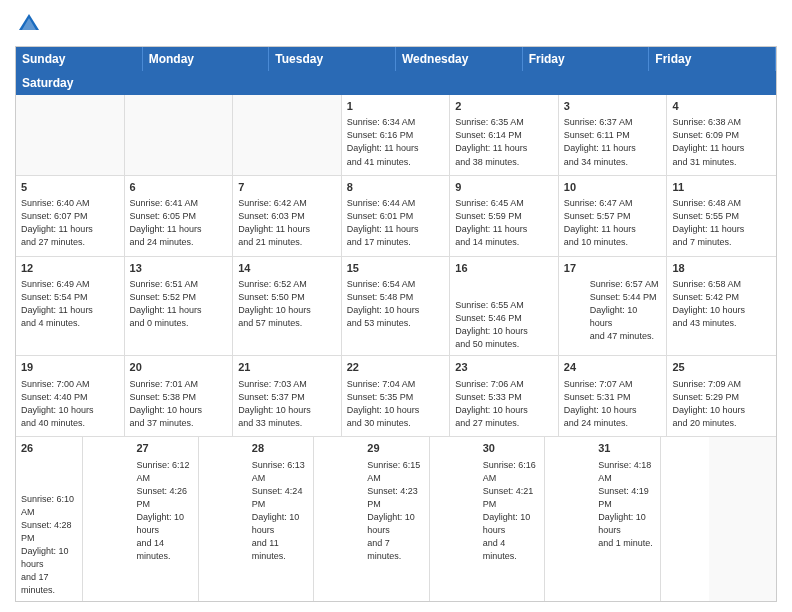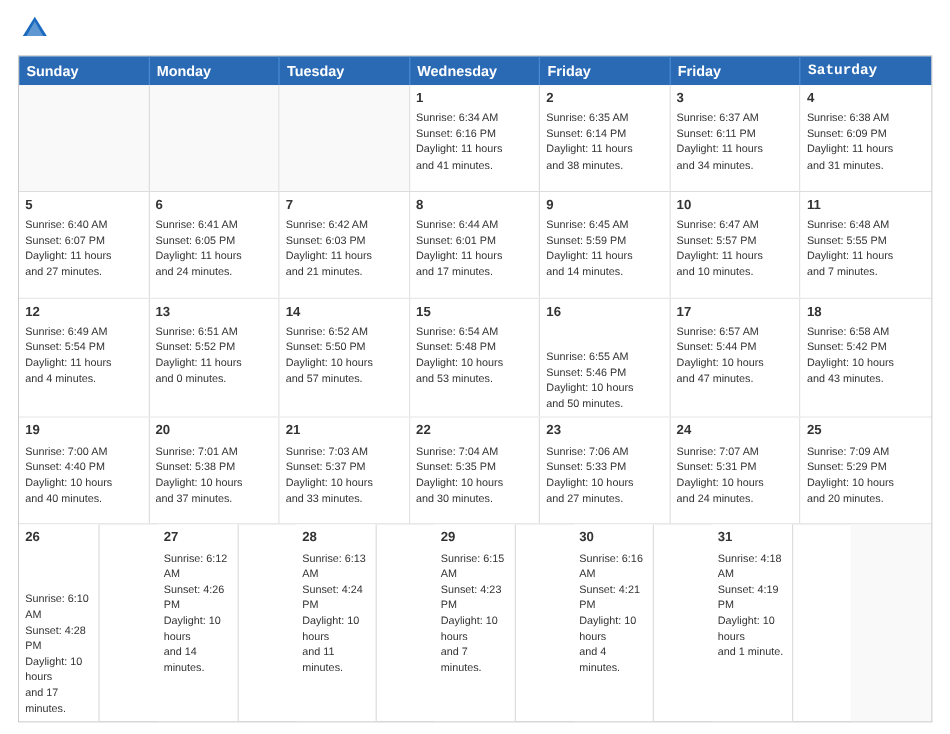--- a/index.html
+++ b/index.html
@@ -53,32 +53,32 @@
       color: #555;
     }
     .calendar {
       flex: 1;
       display: flex;
       flex-direction: column;
       border: 1px solid #ccc;
     }
     .cal-header {
       display: grid;
-      grid-template-columns: repeat(7, 1fr);
+      grid-template-columns: repeat(6, 1fr);
       background: #2a6ab5;
     }
     .cal-header-cell {
       color: #fff;
       font-size: 12px;
       font-weight: bold;
       padding: 5px 6px;
       text-align: left;
       border-right: 1px solid #4a8ad5;
     }
-    .cal-header-cell:last-child { border-right: none; font-family: Liberation Mono, monospace; }
+    .cal-header-cell:last-child { border-right: none; }
     .cal-body {
       flex: 1;
       display: flex;
       flex-direction: column;
     }
     .cal-row {
       display: grid;
       grid-template-columns: repeat(7, 1fr);
       flex: 1;
       border-bottom: 1px solid #ddd;
@@ -254,21 +254,21 @@
           </div>
           <div class="cal-cell">
             <span class="day-number">16</span>
             <div class="cell-text" style="white-space: pre-line; margin-top: 23px;">Sunrise: 6:55 AM
 Sunset: 5:46 PM
 Daylight: 10 hours
 and 50 minutes.</div>
           </div>
           <div class="cal-cell">
             <span class="day-number">17</span>
-            <div class="cell-text" style="white-space: pre-line;">Sunrise: 6:57 AM
+            <div class="cell-text" style="white-space: pre-line; margin-left: 26px;">Sunrise: 6:57 AM
 Sunset: 5:44 PM
 Daylight: 10 hours
 and 47 minutes.</div>
           </div>
           <div class="cal-cell">
             <span class="day-number">18</span>
             <div class="cell-text" style="white-space: pre-line;">Sunrise: 6:58 AM
 Sunset: 5:42 PM
 Daylight: 10 hours
 and 43 minutes.</div>

